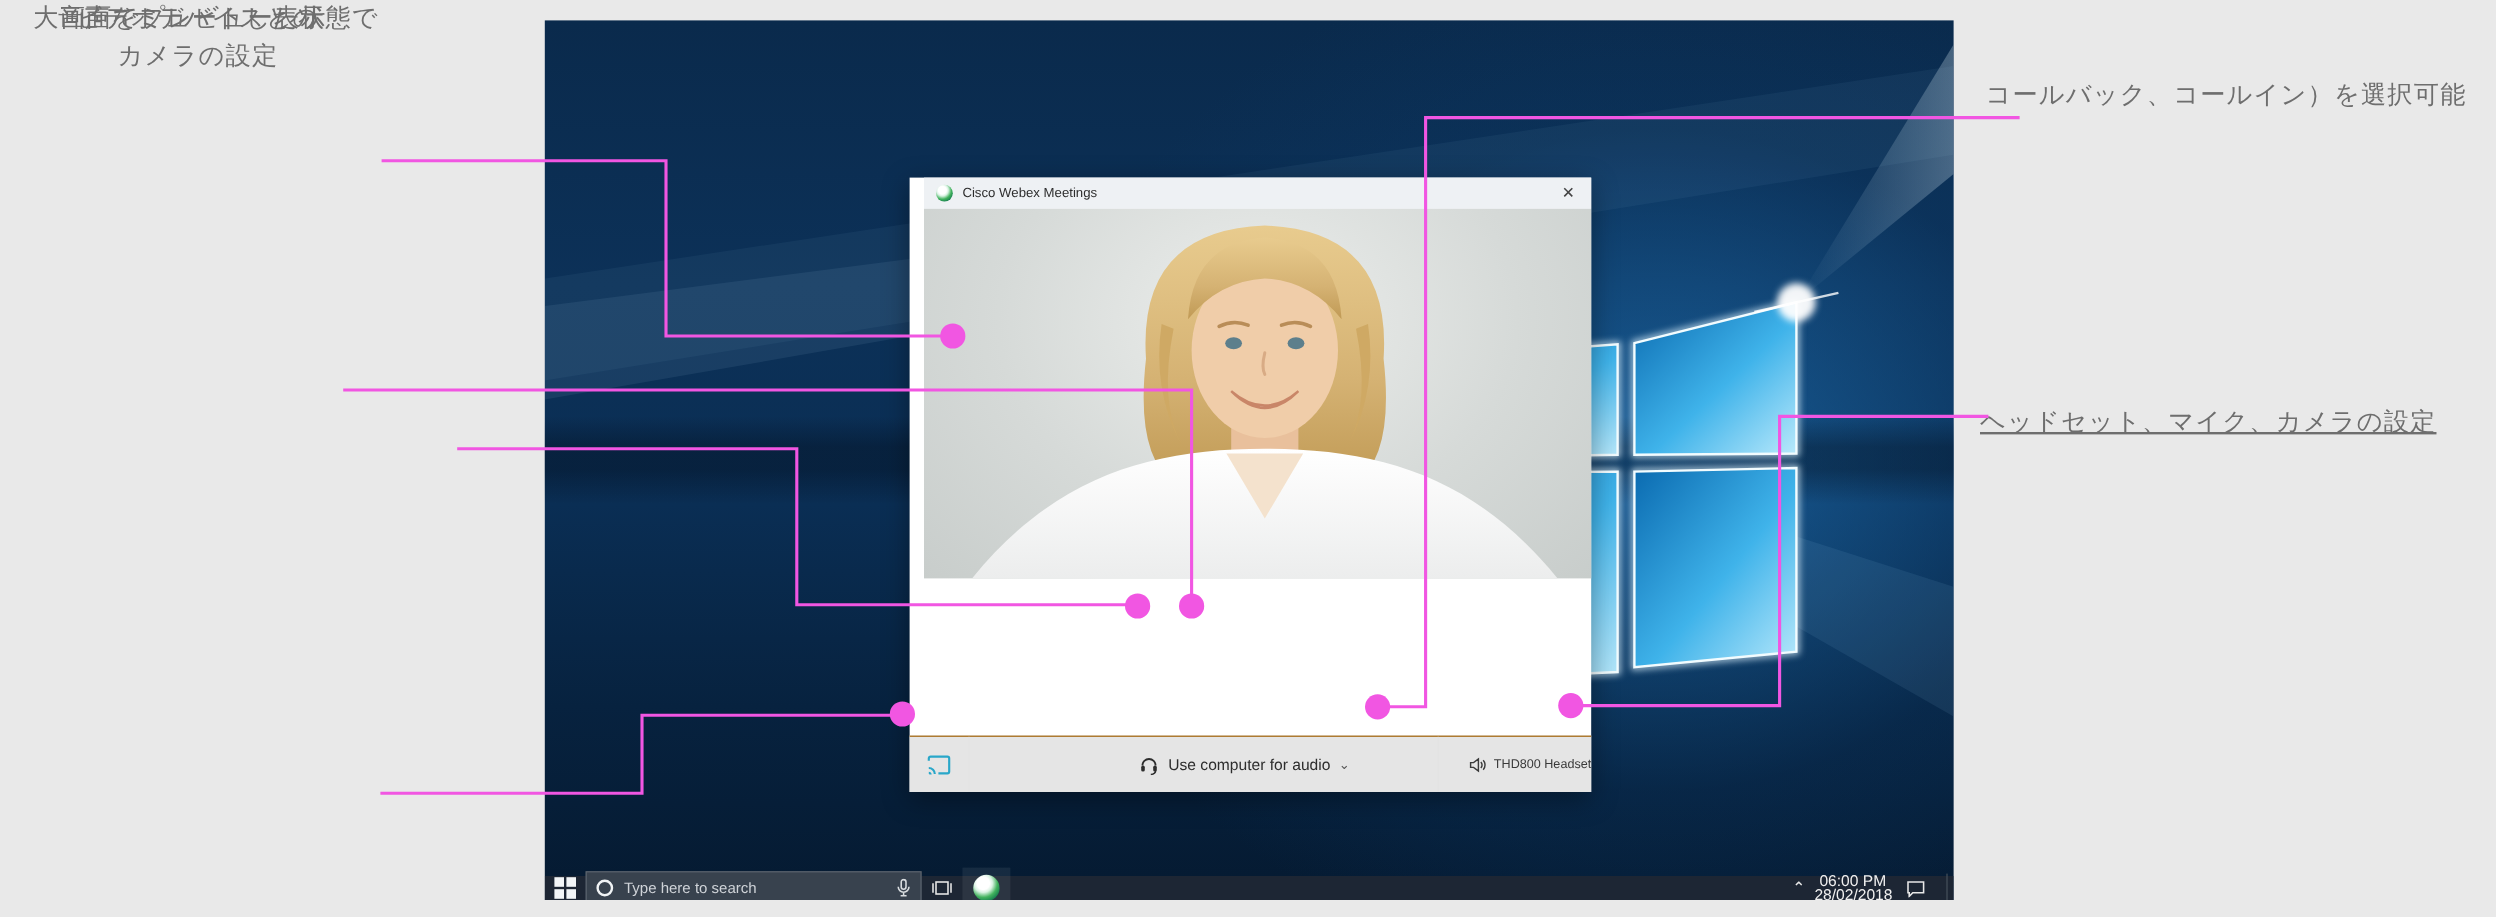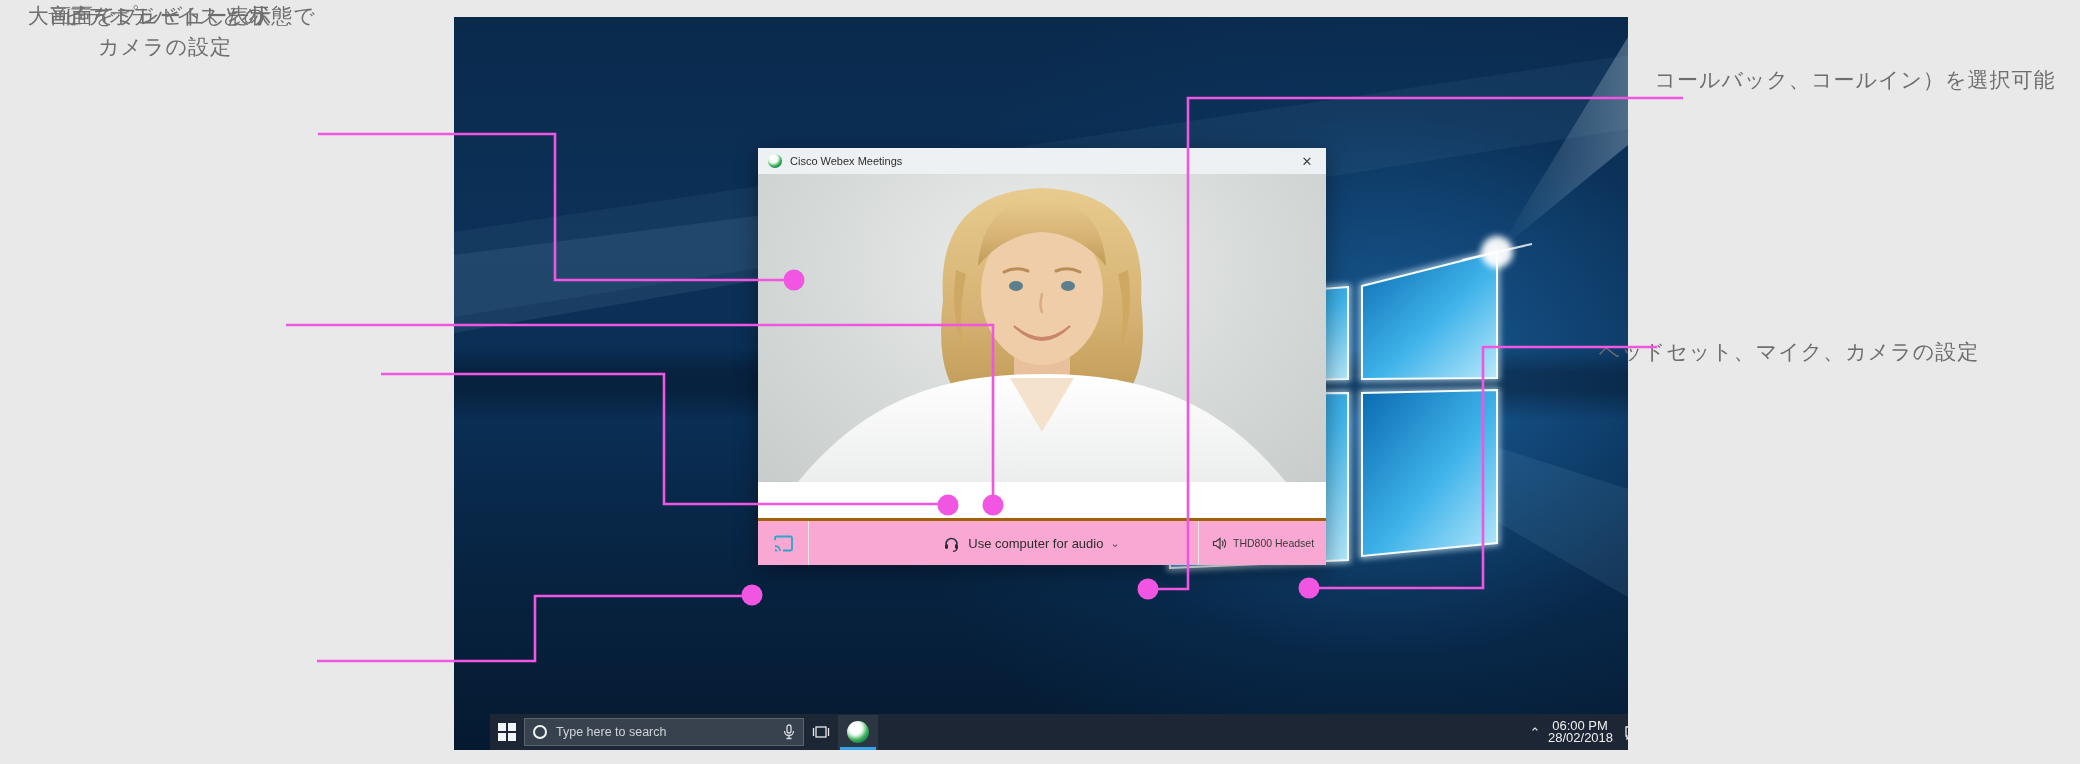--- a/index.html
+++ b/index.html
@@ -7,67 +7,67 @@
   body { font-family:"Liberation Sans","DejaVu Sans",sans-serif; }
   .stage { position:relative; width:2080px; height:764px; background:#e9e9e9; overflow:hidden; }
 
   
   .anno { position:absolute; color:#6e6e6e; font-size:21px; line-height:31px; text-align:center; letter-spacing:1px; z-index:5; }
   .anno-preview   { left:0;    top:102; width:300px; }
   .anno-no-video  { left:20px; top:292; width:290px; }
   .anno-mute      { left:0;    top:426; width:340px;margin-left:12px; }
   .anno-pairing   { left:20px; top:642; width:290px; }
   .anno-audio     { left:1630px; top:64px; width:450px; }
-  .anno-device    { left:1574px; top:336px; width:430px; text-align:center; }
+  .anno-device    { left:1650px; top:336px; width:430px; text-align:left;text-decoration:underline; }
 
   
   .desktop { position:absolute; left:454px; top:17px; width:1174px; height:733px; z-index:1; overflow:hidden;
     background:
       linear-gradient(180deg, rgba(2,12,26,0) 45%, rgba(2,12,26,.38) 48.5%, rgba(2,12,26,.38) 51%, rgba(2,12,26,0) 55%),
       radial-gradient(720px 600px at 79% 50%, rgba(34,126,198,.6), rgba(12,58,104,.3) 46%, rgba(0,0,0,0) 72%),
       linear-gradient(180deg, #0a2a4c 0%, #0c3158 30%, #0a2e54 55%, #07223f 78%, #051a31 100%);
   }
   .wallpaper-svg { position:absolute; left:0; top:0; }
 
   
-  .taskbar { position:absolute; left:0; bottom:0; width:1174px; height:36px; background:#1d2634; display:flex; align-items:center; z-index:3;margin-left:36px; }
+  .taskbar { position:absolute; left:0; bottom:0; width:1174px; height:20px; background:#1d2634; display:flex; align-items:center; z-index:3; }
   .start-btn { width:34px; height:35px; display:flex; align-items:center; justify-content:center; }
   .win-flag { display:grid; grid-template-columns:8px 8px; grid-template-rows:8px 8px; gap:2px; }
   .win-flag span { background:#f2f5f7; }
   .search-box { width:280px; height:28px; background:#38424e; border:1px solid #5a636e; display:flex; align-items:center; padding:0 8px; }
   .cortana-ring { width:14px; height:14px; border:2px solid #f0f3f5; border-radius:50%; flex:none; }
   .search-input { flex:1; margin-left:9px; background:transparent; border:none; outline:none; color:#cfd3d8; font-size:12.5px; font-family:"Liberation Sans",sans-serif; }
   .search-input::placeholder { color:#cfd3d8; opacity:1; }
   .tb-icon { height:35px; display:flex; align-items:center; justify-content:center; }
   .taskview { width:34px; }
   .webex-tile { width:40px; position:relative; background:rgba(255,255,255,.07); }
   .webex-tile .underline { position:absolute; left:2px; right:2px; bottom:0; height:3px; background:#35a3e8; }
   .ball { border-radius:50%; background:radial-gradient(circle at 38% 32%, #ffffff 0 26%, #d9f2e2 38%, #43b35e 58%, #157d4e 78%, #0d5d7d 100%); }
   .tray { margin-left:auto; display:flex; align-items:center; height:35px; }
   .tray-chevron { color:#e8e8e8; font-size:13px; width:26px; text-align:center; }
   .clock { color:#f0f0f0; font-size:13px; line-height:12.5px; text-align:center; width:64px; }
   .action-center { width:40px; }
   .tray-divider { width:1px; height:24px; background:#46505c; margin-left:6px; }
   .tray-end-space { width:5px; }
 
   
-  .webex-window { position:absolute; left:758px; top:148px; width:568px; height:417px; background:#fff; z-index:10;
-                  box-shadow:0 6px 22px rgba(0,0,0,.38); }
+  .webex-window { position:absolute; left:758px; top:148px; width:568px; height:512px; background:#fff; z-index:10;
+                  box-shadow:0 6px 22px rgba(0,0,0,.38);padding-left:12px; }
   .titlebar { height:26px; background:#eef1f4; display:flex; align-items:center; padding:0 10px; }
   .titlebar .ball { width:14px; height:14px; flex:none; }
   .app-title { font-size:11px; color:#2d2d2d; margin-left:8px; }
   .close-btn { margin-left:auto; color:#444; font-size:13px; width:18px; text-align:center; cursor:default; }
   .meet-header { height:86px; background:linear-gradient(180deg,#f8f8f6,#f4f3f1); text-align:center; }
   .meet-title { padding-top:12px; font-size:22px; color:#151515; font-weight:500; letter-spacing:.2px; }
   .meet-time { margin-top:7px; font-size:12px; color:#3c3c3c; }
   .video-area { position:relative; height:308px; overflow:hidden;
     background:radial-gradient(ellipse at 50% 30%, #eceeec 0%, #d6dad8 55%, #c8cdcb 100%); }
   .video-area svg { position:absolute; left:0; top:0; }
 
-  .bottom-bar { position:absolute; left:0; bottom:0; width:100%; height:47px; background:#f9a8d4; border-top:3px solid #a16207; display:flex; }
+  .bottom-bar { position:absolute; left:0; bottom:0; width:100%; height:47px; background:#e5e5e5; border-top:1px solid #a16207; display:flex;gap:12px; }
   .bb-left { width:51px; display:flex; align-items:center; justify-content:center; border-right:1px solid #e3e3e3; }
   .bb-center { width:390px; display:flex; align-items:center; justify-content:center; border-right:1px solid #e3e3e3; }
   .bb-center-inner { display:flex; align-items:center; transform:translateX(28px); }
   .bb-audio-label { font-size:13px; color:#2d2d2d; margin-left:8px; }
   .bb-chevron { font-size:11px; color:#555; margin-left:7px; }
   .bb-right { flex:1; display:flex; align-items:center; padding-left:13px; }
   .bb-headset-label { font-size:10.5px; color:#3a3a3a; margin-left:6px; white-space:nowrap; }
 
   
   .overlay { position:absolute; left:0; top:0; z-index:50; pointer-events:none; }

